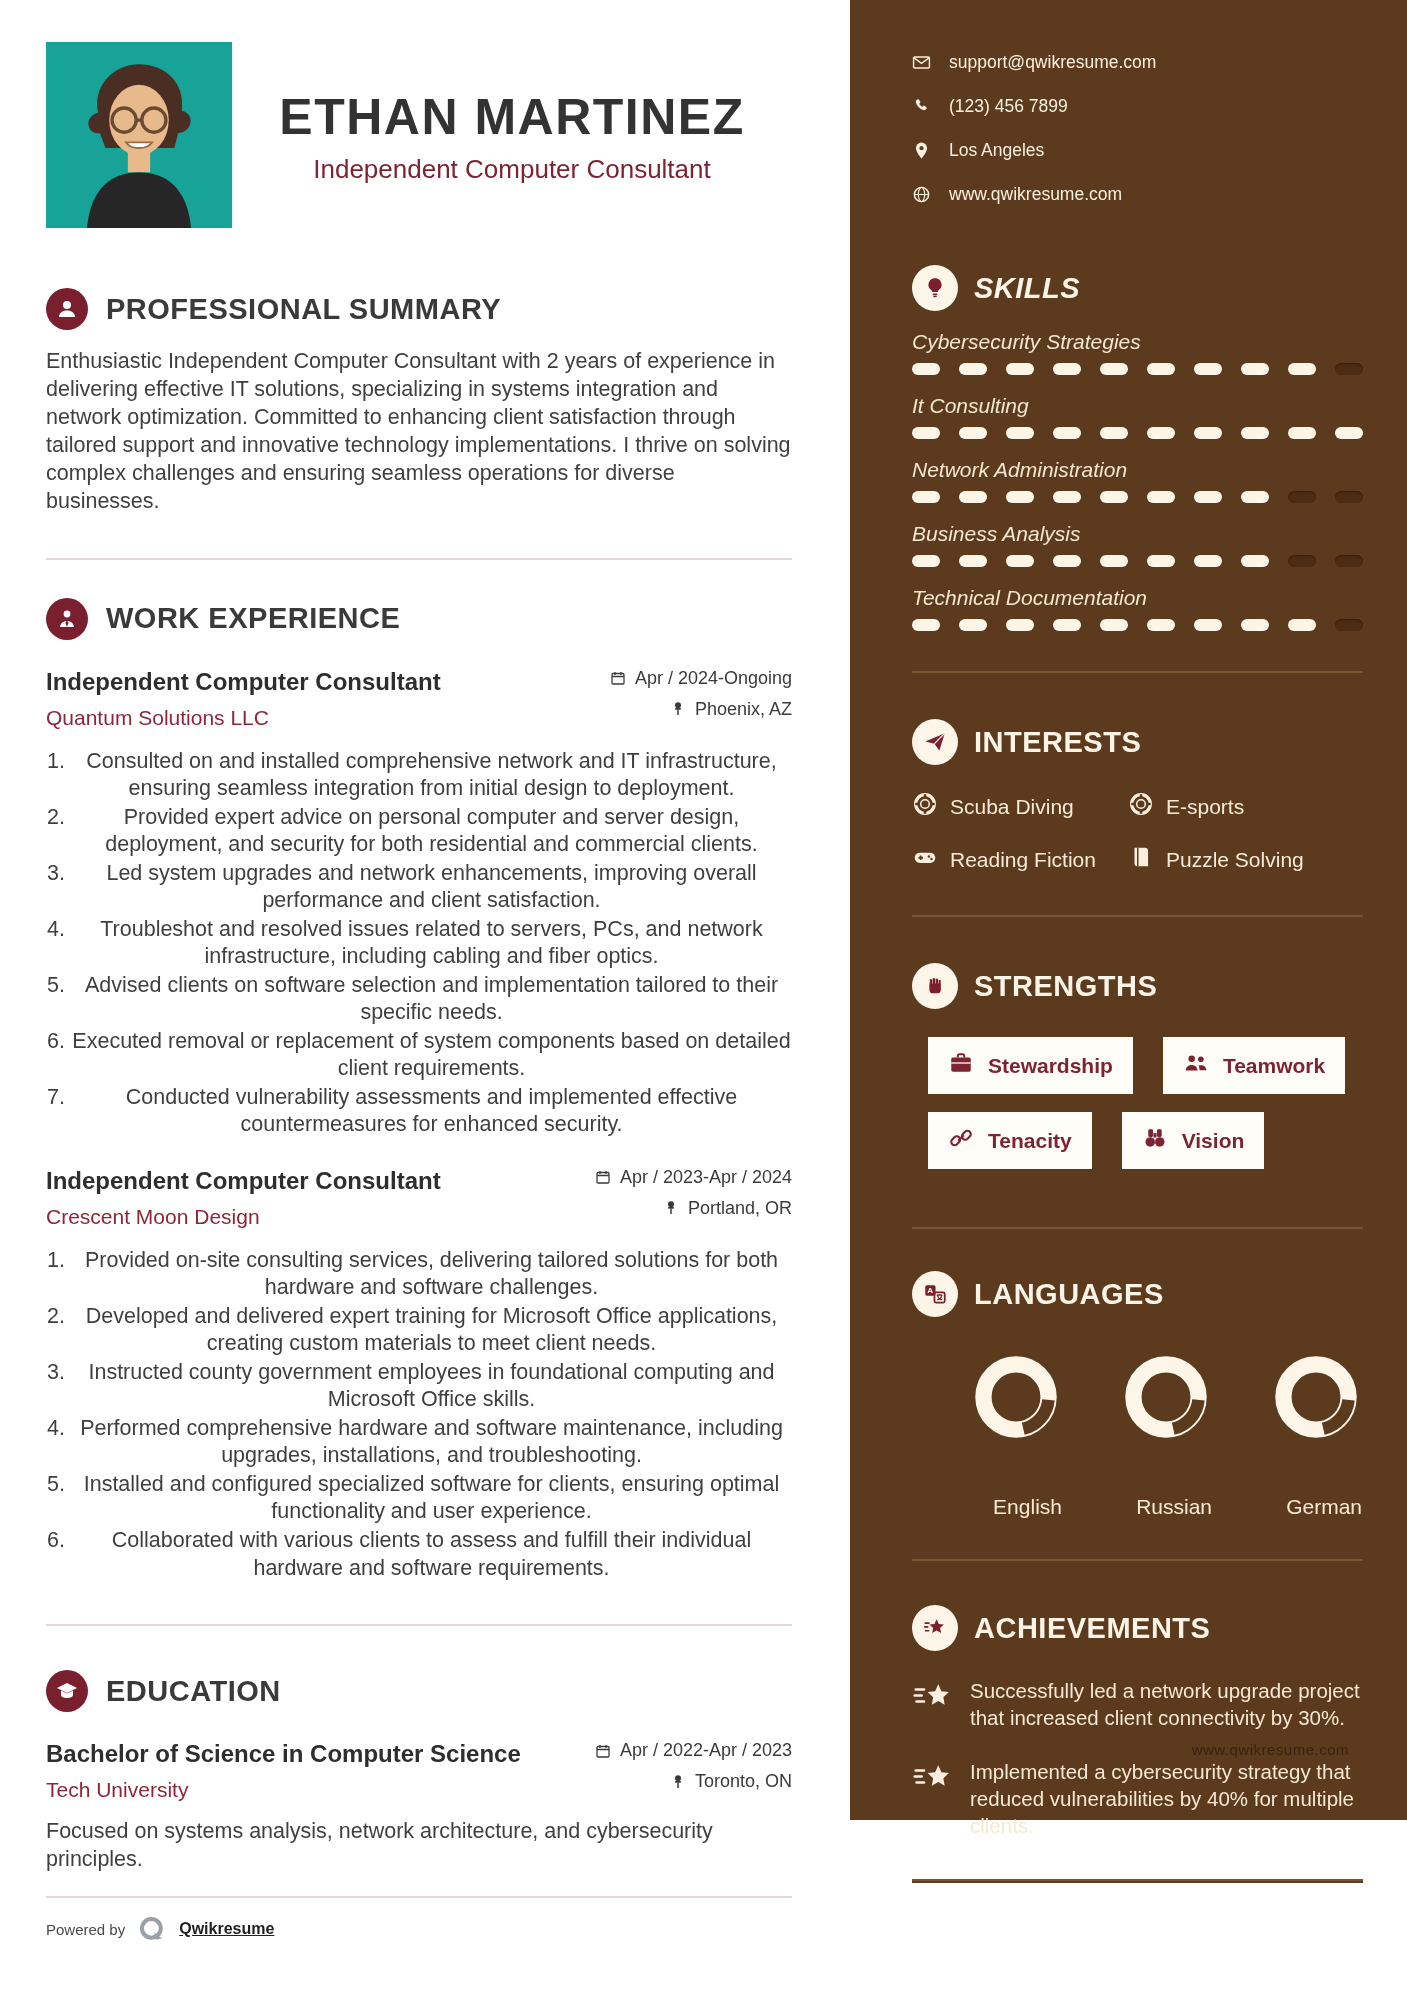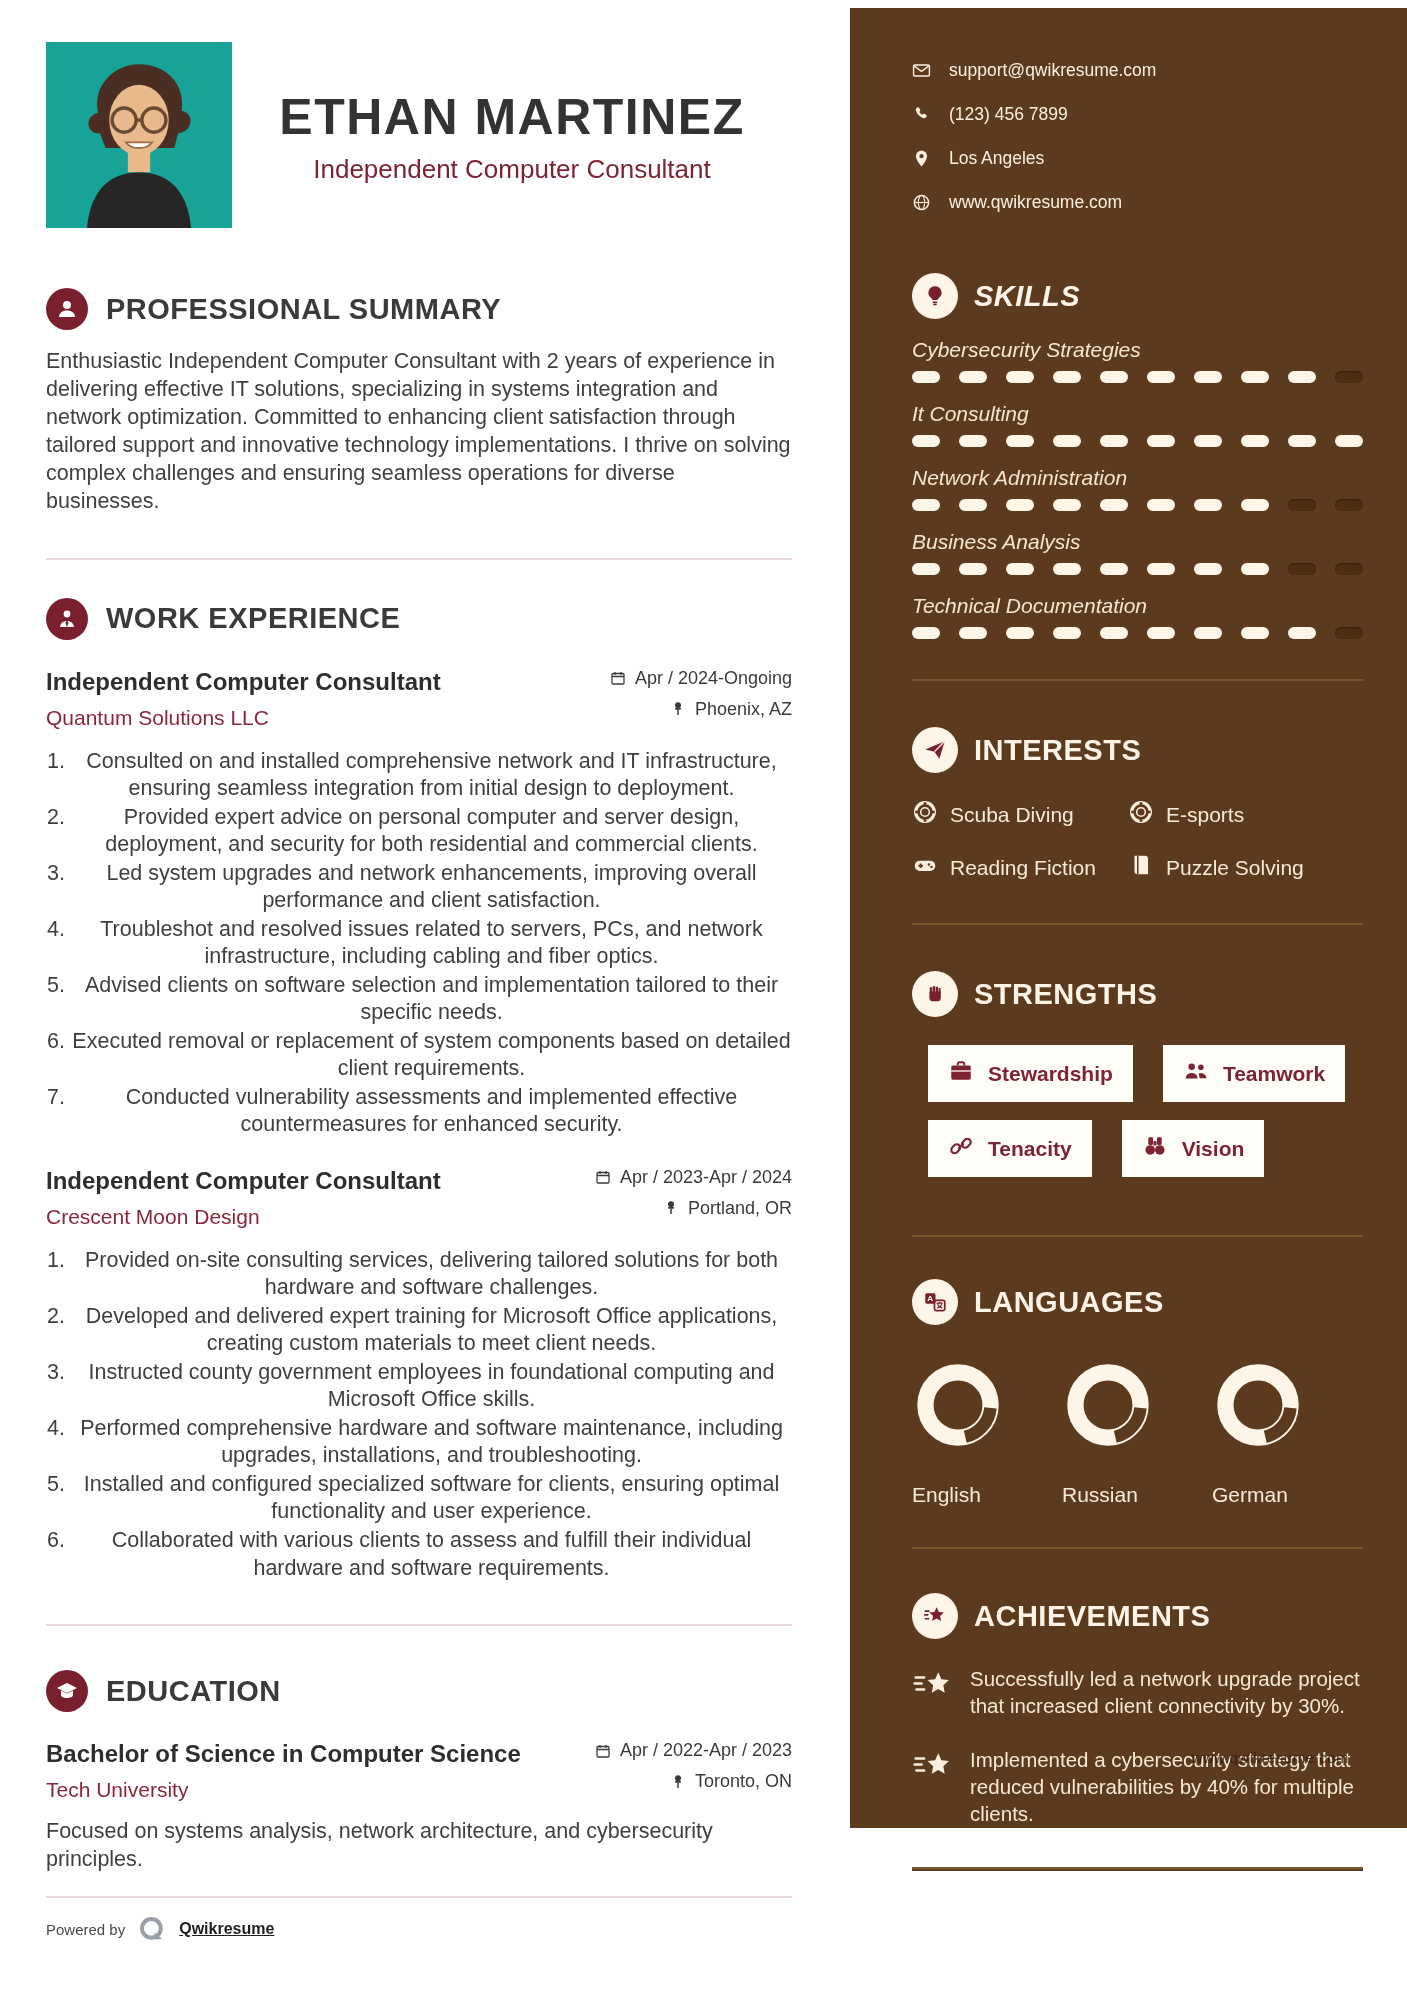--- a/index.html
+++ b/index.html
@@ -35,21 +35,21 @@
   ol.bullets{margin:18px 0 0 0;padding-left:25px;text-align:center;}
   ol.bullets li{font-size:21.5px;line-height:1.28;color:#3f3f3f;margin-bottom:1px;}
   .section-edu{margin-top:44px;}
   .edu-desc{margin:16px 0 0 0;font-size:21.5px;line-height:1.3;color:var(--body);}
   .left-footer{position:absolute;left:46px;bottom:46px;width:746px;}
   .left-footer .l-divider{margin:0 0 16px 0;}
   .powered{display:flex;align-items:center;gap:12px;font-size:15px;color:#4a4a4a;}
   .powered .qlogo{width:30px;height:30px;}
   .brand-link{font-size:16px;color:#1f1f1f;text-decoration:underline;font-weight:600;cursor:pointer;}
   
-  .sidebar{position:absolute;top:8px;right:0;width:557px;height:1820px;background:var(--brown);
+  .sidebar{position:absolute;top:0;right:0;width:557px;height:1820px;background:var(--brown);
            box-sizing:border-box;padding:48px 44px 0 62px;color:var(--cream);}
   .contact{margin-top:4px;}
   .contact-row{display:flex;align-items:center;gap:18px;margin-bottom:23px;font-size:17.5px;color:#fbf0df;}
   .contact-row svg{width:19px;height:19px;flex:0 0 auto;color:#fbf0df;}
   .sb-heading{display:flex;align-items:center;gap:16px;font-size:29px;font-weight:700;color:#fdf4e8;letter-spacing:.5px;}
   .sb-icon{width:46px;height:46px;border-radius:50%;background:var(--cream-bright);color:var(--maroon);
            display:flex;align-items:center;justify-content:center;flex:0 0 auto;}
   .sb-icon svg{width:26px;height:26px;}
   .section-skills{margin-top:60px;font-style:italic;}
   .skill{margin-top:19px;}
@@ -63,21 +63,21 @@
   .interests-grid{display:grid;grid-template-columns:216px auto;row-gap:22px;margin-top:26px;}
   .interest{display:flex;align-items:center;gap:12px;font-size:21px;color:#f7ead6;}
   .interest svg{width:26px;height:26px;color:#fbf0df;flex:0 0 auto;}
   .section-strengths{margin-top:44px;}
   .chips{margin-top:28px;}
   .chip{display:inline-flex;align-items:center;gap:14px;background:#fffdf8;color:#7d2332;
         padding:13px 20px;font-size:21px;font-weight:600;margin:0 14px 18px 16px;}
   .chip svg{width:26px;height:26px;}
   .section-langs{margin-top:40px;}
   .langs-row{display:flex;margin-top:34px;}
-  .lang{width:150px;display:flex;flex-direction:column;align-items:flex-start;}
+  .lang{width:150px;display:flex;flex-direction:column;align-items:flex-end;gap:20px;}
   .lang-label{font-size:21px;color:#f7ead6;margin-top:32px;}
   .section-ach{margin-top:42px;}
   .ach-item{display:flex;gap:16px;margin-top:26px;}
   .ach-item svg{width:42px;height:36px;flex:0 0 auto;color:#fbf0df;margin-top:2px;}
   .ach-text{font-size:20.5px;line-height:1.33;color:#f6e8d2;}
   .watermark{position:absolute;right:58px;bottom:62px;font-size:15px;color:#2f1c0b;opacity:.8;letter-spacing:.5px;}
 </style>
 </head>
 <body>
 

